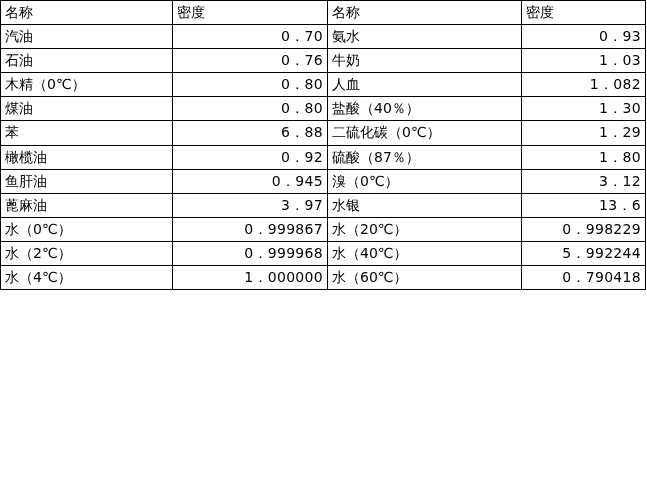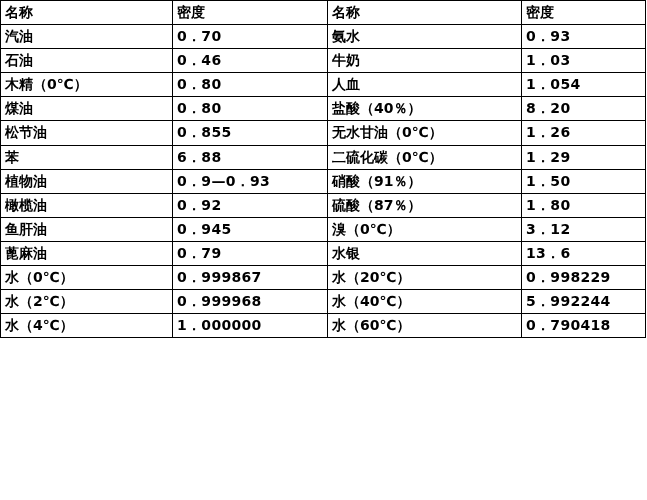--- a/index.html
+++ b/index.html
@@ -11,37 +11,36 @@
     width: 647px;
     height: 500px;
     font-family: "DejaVu Sans", "Liberation Sans", sans-serif;
     color: #000000;
     overflow: hidden;
   }
   #density-table {
     width: 607px;
     border-collapse: collapse;
     table-layout: fixed;
-    font-weight: bold;
   }
   #density-table td {
     border: 1px solid #000000;
     font-size: 14px;
     line-height: 1.15;
     padding: 3px 4px 4px 4px;
     vertical-align: middle;
     white-space: nowrap;
     overflow: hidden;
   }
   .col-name-1 { width: 172px; }
   .col-val-1  { width: 155px; }
   .col-name-2 { width: 194px; }
   .col-val-2  { width: 124px; }
   .row-header td { font-size: 14px; }
-  .num { letter-spacing: 0.3px; }
+  .num { letter-spacing: 0.3px; text-align: right; }
 </style>
 </head>
 <body>
 
 <table id="density-table">
   <colgroup>
     <col class="col-name-1">
     <col class="col-val-1">
     <col class="col-name-2">
     <col class="col-val-2">
@@ -55,69 +54,57 @@
     </tr>
 
     <tr>
       <td>汽油</td>
       <td class="num">0．70</td>
       <td>氨水</td>
       <td class="num">0．93</td>
     </tr>
     <tr>
       <td>石油</td>
-      <td class="num">0．46</td>
+      <td class="num">0．76</td>
       <td>牛奶</td>
       <td class="num">1．03</td>
     </tr>
     <tr>
       <td>木精（0℃）</td>
       <td class="num">0．80</td>
       <td>人血</td>
-      <td class="num">1．054</td>
+      <td class="num">1．082</td>
     </tr>
     <tr>
       <td>煤油</td>
       <td class="num">0．80</td>
       <td>盐酸（40％）</td>
-      <td class="num">8．20</td>
-    </tr>
-    <tr>
-      <td>松节油</td>
-      <td class="num">0．855</td>
-      <td>无水甘油（0℃）</td>
-      <td class="num">1．26</td>
+      <td class="num">1．30</td>
     </tr>
     <tr>
       <td>苯</td>
       <td class="num">6．88</td>
       <td>二硫化碳（0℃）</td>
       <td class="num">1．29</td>
-    </tr>
-    <tr>
-      <td>植物油</td>
-      <td class="num">0．9—0．93</td>
-      <td>硝酸（91％）</td>
-      <td class="num">1．50</td>
     </tr>
     <tr>
       <td>橄榄油</td>
       <td class="num">0．92</td>
       <td>硫酸（87％）</td>
       <td class="num">1．80</td>
     </tr>
     <tr>
       <td>鱼肝油</td>
       <td class="num">0．945</td>
       <td>溴（0℃）</td>
       <td class="num">3．12</td>
     </tr>
     <tr>
       <td>蓖麻油</td>
-      <td class="num">0．79</td>
+      <td class="num">3．97</td>
       <td>水银</td>
       <td class="num">13．6</td>
     </tr>
     <tr>
       <td>水（0℃）</td>
       <td class="num">0．999867</td>
       <td>水（20℃）</td>
       <td class="num">0．998229</td>
     </tr>
     <tr>

